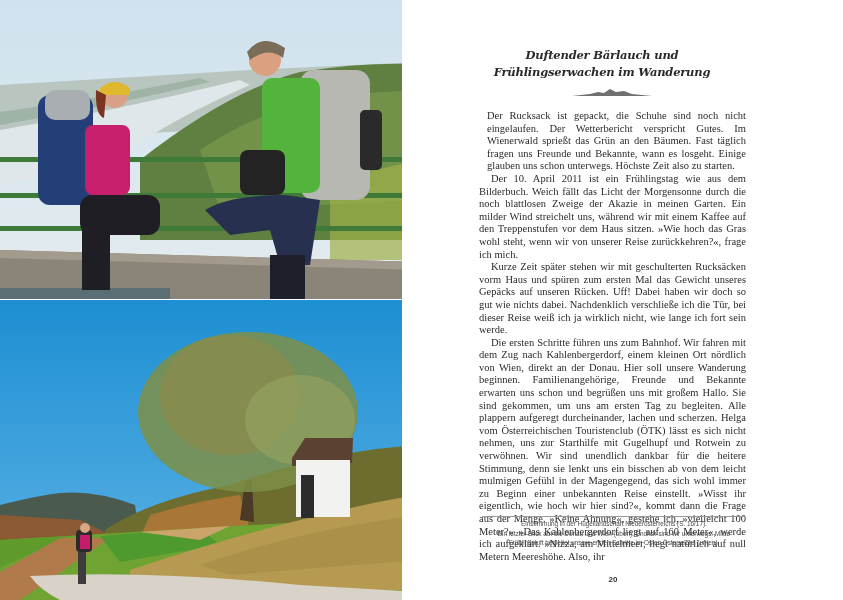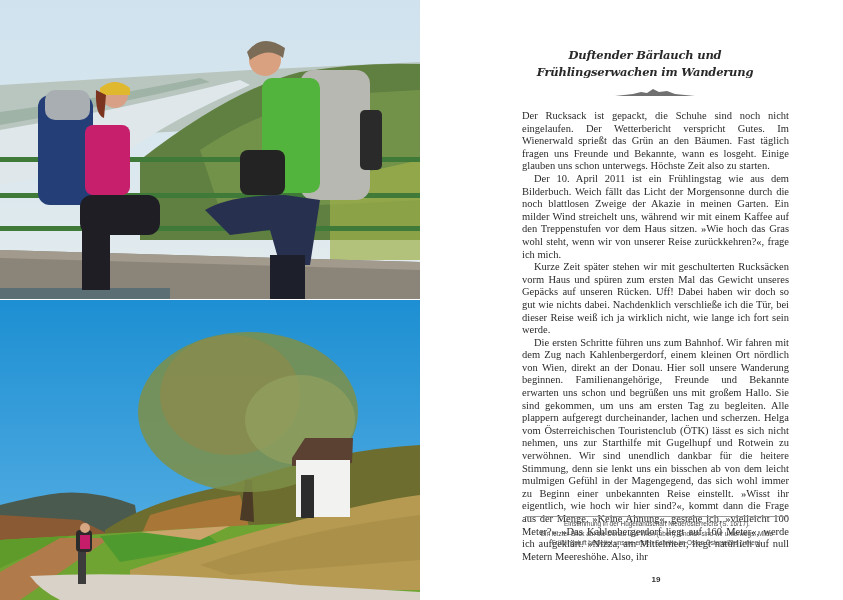--- a/index.html
+++ b/index.html
@@ -2,26 +2,26 @@
 <html><head>
   <meta charset="utf-8">
   <style>
     html, body { margin:0; padding:0; }
     body { width:843px; height:600px; background:#ffffff; position:relative; overflow:hidden; font-family:"Liberation Serif", serif; }
     .left-page { position:absolute; left:0; top:0; width:421px; height:600px; background:#fff; }
     .photo { position:absolute; left:0; width:420px; overflow:hidden; }
     .photo svg { display:block; width:100%; height:100%; }
     .photo-top { top:0; height:299px; }
     .photo-bottom { top:300px; height:300px; }
-    .right-page { position:absolute; left:445px; top:0; width:356px; height:600px; background:#fff; }
+    .right-page { position:absolute; left:402px; top:0; width:356px; height:600px; background:#fff; }
     .chapter-title { position:absolute; left:80px; top:47px; width:240px; text-align:center; font-family:"DejaVu Serif", serif; font-style:italic; font-weight:bold; font-size:11.5px; line-height:17px; color:#2a2a2a; letter-spacing:-0.2px; }
     .title-ornament { position:absolute; left:170px; top:88px; width:80px; height:9px; }
     .body-text { position:absolute; left:77px; top:110px; width:267px; font-family:"Liberation Serif", serif; font-size:10.5px; line-height:12.6px; color:#2b2b2b; text-align:justify; hyphens:auto; }
     .body-text p { margin:0; text-indent:12px; }
-    .body-text p.first { text-indent:0; }
+    .body-text p.first { text-indent:0;margin-left:8px; }
     .caption-rule { position:absolute; left:80px; top:516px; width:262px; height:0; border-top:1px solid #9a9a9a; }
     .caption { position:absolute; left:74px; top:519px; width:276px; text-align:center; font-family:"Liberation Sans", sans-serif; font-size:6.4px; line-height:9.6px; color:#4a4a4a; }
     .page-number { position:absolute; left:200px; top:575px; width:22px; text-align:center; font-family:"Liberation Sans", sans-serif; font-weight:bold; font-size:8px; color:#333; }
   </style>
 </head>
 <body>
 
 <div class="left-page">
 
   <div class="photo photo-top">
@@ -132,14 +132,14 @@
     <p>Die ersten Schritte führen uns zum Bahnhof. Wir fahren mit dem Zug nach Kahlenbergerdorf, einem kleinen Ort nördlich von Wien, direkt an der Donau. Hier soll unsere Wanderung beginnen. Familienangehörige, Freunde und Bekannte erwarten uns schon und begrüßen uns mit großem Hallo. Sie sind gekommen, um uns am ersten Tag zu begleiten. Alle plappern aufgeregt durcheinander, lachen und scherzen. Helga vom Österreichischen Touristenclub (ÖTK) lässt es sich nicht nehmen, uns zur Starthilfe mit Gugelhupf und Rotwein zu verwöhnen. Wir sind unendlich dankbar für die heitere Stimmung, denn sie lenkt uns ein bisschen ab von dem leicht mulmigen Gefühl in der Magengegend, das sich wohl immer zu Beginn einer unbekannten Reise einstellt. »Wisst ihr eigentlich, wie hoch wir hier sind?«, kommt dann die Frage aus der Menge. »Keine Ahnung«, gestehe ich, »vielleicht 100 Meter?« »Das Kahlenbergerdorf liegt auf 160 Meter«, werde ich aufgeklärt. »Nizza, am Mittelmeer, liegt natürlich auf null Metern Meereshöhe. Also, ihr</p>
   </div>
 
   <div class="caption-rule"></div>
   <div class="caption">
     <div>Einstimmung in der Hügellandschaft Niederösterreichs (S. 16/17).</div>
     <div>Ein letzter Blick auf die Donau und Wien (oben). Endlich sind wir unterwegs. Milde</div>
     <div>Frühlingsluft begleitet unsere ersten Schritte im Osten Österreichs (unten).</div>
   </div>
 
-  <div class="page-number">19</div>
+  <div class="page-number">20</div>
 </div>
 
 </body></html>

